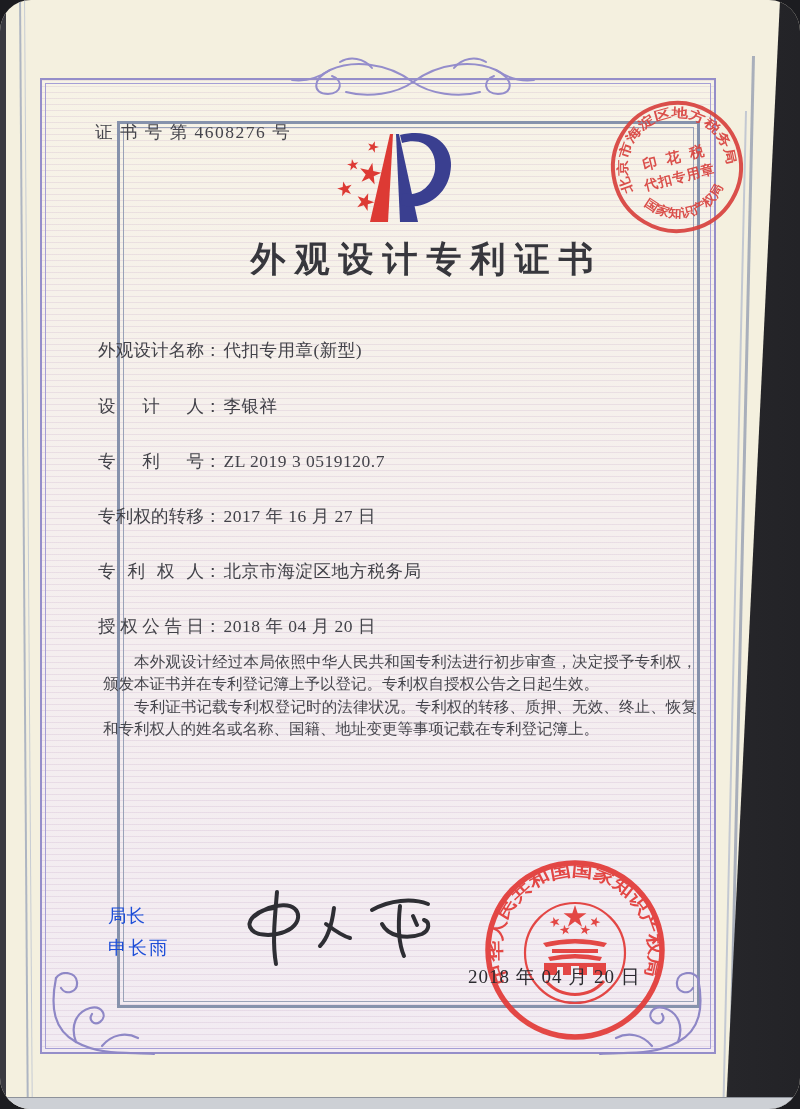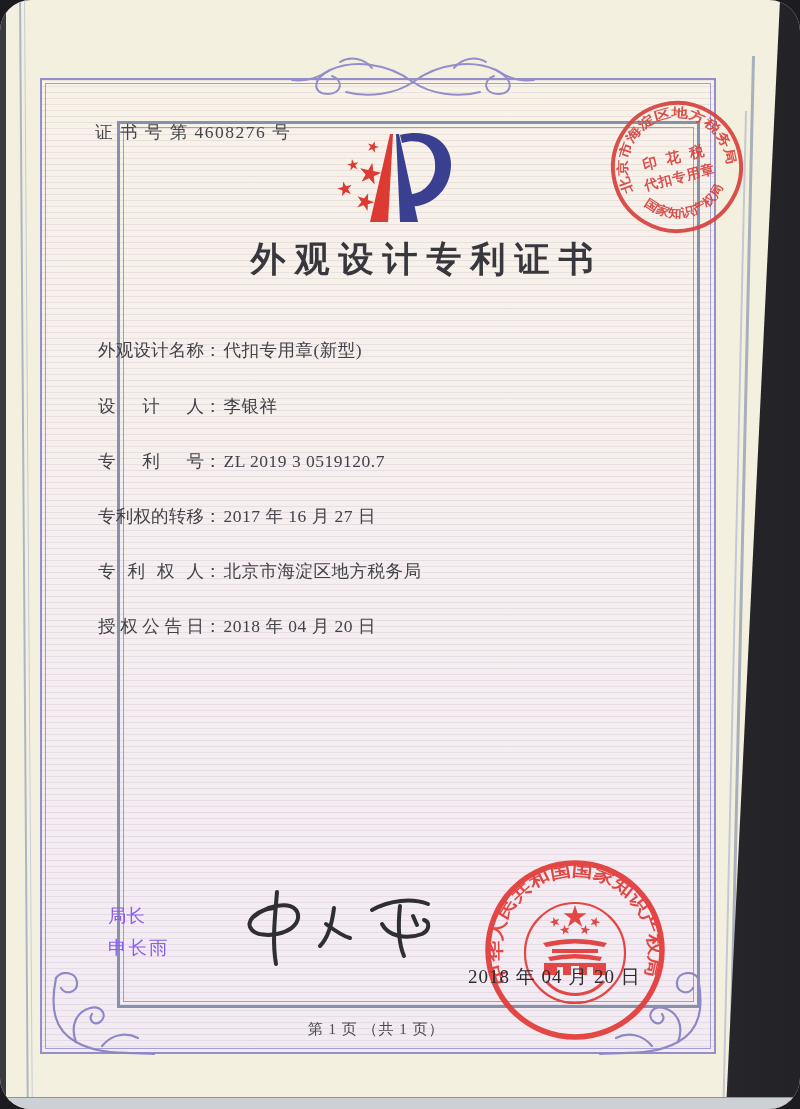--- a/index.html
+++ b/index.html
@@ -39,21 +39,21 @@
     font-size:35px;font-weight:bold;letter-spacing:9px;color:#37373d;z-index:5;padding-left:36px;}
   .fields{position:absolute;left:98px;top:338px;width:560px;z-index:5;}
   .frow{position:absolute;left:0;font-size:17.5px;white-space:nowrap;color:#424249;}
   .f-label{display:inline-block;width:106px;text-align:justify;text-align-last:justify;}
   .f-colon{margin:0 2px 0 0;}
   .f-value{letter-spacing:0.5px;}
   .r0{top:0px;}.r1{top:56px;}.r2{top:111px;}.r3{top:166px;}.r4{top:221px;}.r5{top:276px;}
   .bodytext{position:absolute;left:103px;top:651px;width:594px;z-index:5;
     font-size:15.5px;line-height:22.4px;color:#46464d;text-align:justify;}
   .bodytext p{margin:0;text-indent:2em;}
-  .signer{position:absolute;left:108px;top:903px;z-index:5;font-size:18.5px;color:#8b5cf6;}
+  .signer{position:absolute;left:108px;top:903px;z-index:5;font-size:18.5px;color:#1d4ed8;}
   .signer .name{margin-top:7px;letter-spacing:2px;}
   .signature{position:absolute;left:222px;top:880px;z-index:6;}
   .seal{position:absolute;left:480px;top:855px;z-index:10;}
   .seal-date{position:absolute;left:468px;top:964px;z-index:12;font-size:19px;
     color:#2b2b30;letter-spacing:1px;white-space:nowrap;}
   .tax-stamp{position:absolute;left:602px;top:92px;z-index:10;opacity:0.92;}
   .page-footer{position:absolute;left:38px;top:1020px;width:676px;text-align:center;
     font-size:15px;letter-spacing:1px;color:#4a4a50;z-index:5;}
 </style>
 </head>
@@ -155,20 +155,22 @@
     </div>
     <div class="frow r4">
       <span class="f-label">专利权人</span><span class="f-colon">：</span><span class="f-value">北京市海淀区地方税务局</span>
     </div>
     <div class="frow r5">
       <span class="f-label">授权公告日</span><span class="f-colon">：</span><span class="f-value">2018 年 04 月 20 日</span>
     </div>
   </div>
 
   <div class="bodytext">
+    <p>本外观设计经过本局依照中华人民共和国专利法进行初步审查，决定授予专利权，颁发本证书并在专利登记簿上予以登记。专利权自授权公告之日起生效。</p>
+    <p>专利证书记载专利权登记时的法律状况。专利权的转移、质押、无效、终止、恢复和专利权人的姓名或名称、国籍、地址变更等事项记载在专利登记簿上。</p>
   </div>
 
   <div class="signer">
     <div>局长</div>
     <div class="name">申长雨</div>
   </div>
 
   <svg class="signature" width="230" height="95" viewBox="0 0 230 95">
     <g stroke="#2e2e34" stroke-width="4" fill="none" stroke-linecap="round" stroke-linejoin="round">
       <path d="M30,38 C52,20 78,22 76,38 C74,54 40,60 30,50 C22,42 34,30 52,28"></path>
@@ -206,21 +208,20 @@
         <rect x="77" y="112" width="6" height="8" fill="#f3ecf0"></rect>
         <rect x="91" y="111" width="8" height="9" fill="#f3ecf0"></rect>
         <rect x="107" y="112" width="6" height="8" fill="#f3ecf0"></rect>
         <path d="M66,126 A38,38 0 0 0 124,126" fill="none" stroke="#e23b38" stroke-width="3"></path>
       </g>
     </g>
   </svg>
 
   <div class="seal-date">2018 年 04 月 20 日</div>
 
-  <div class="page-footer">第 1 页 （共 1 页）</div>
 
   <div class="edge-line r1"></div>
   <div class="edge-line r2"></div>
   <div class="edge-line l1"></div>
   <div class="edge-line l2"></div>
   <div class="photo-left"></div>
   <div class="photo-right"></div>
   <div class="photo-bottom"></div>
 </div>
 

